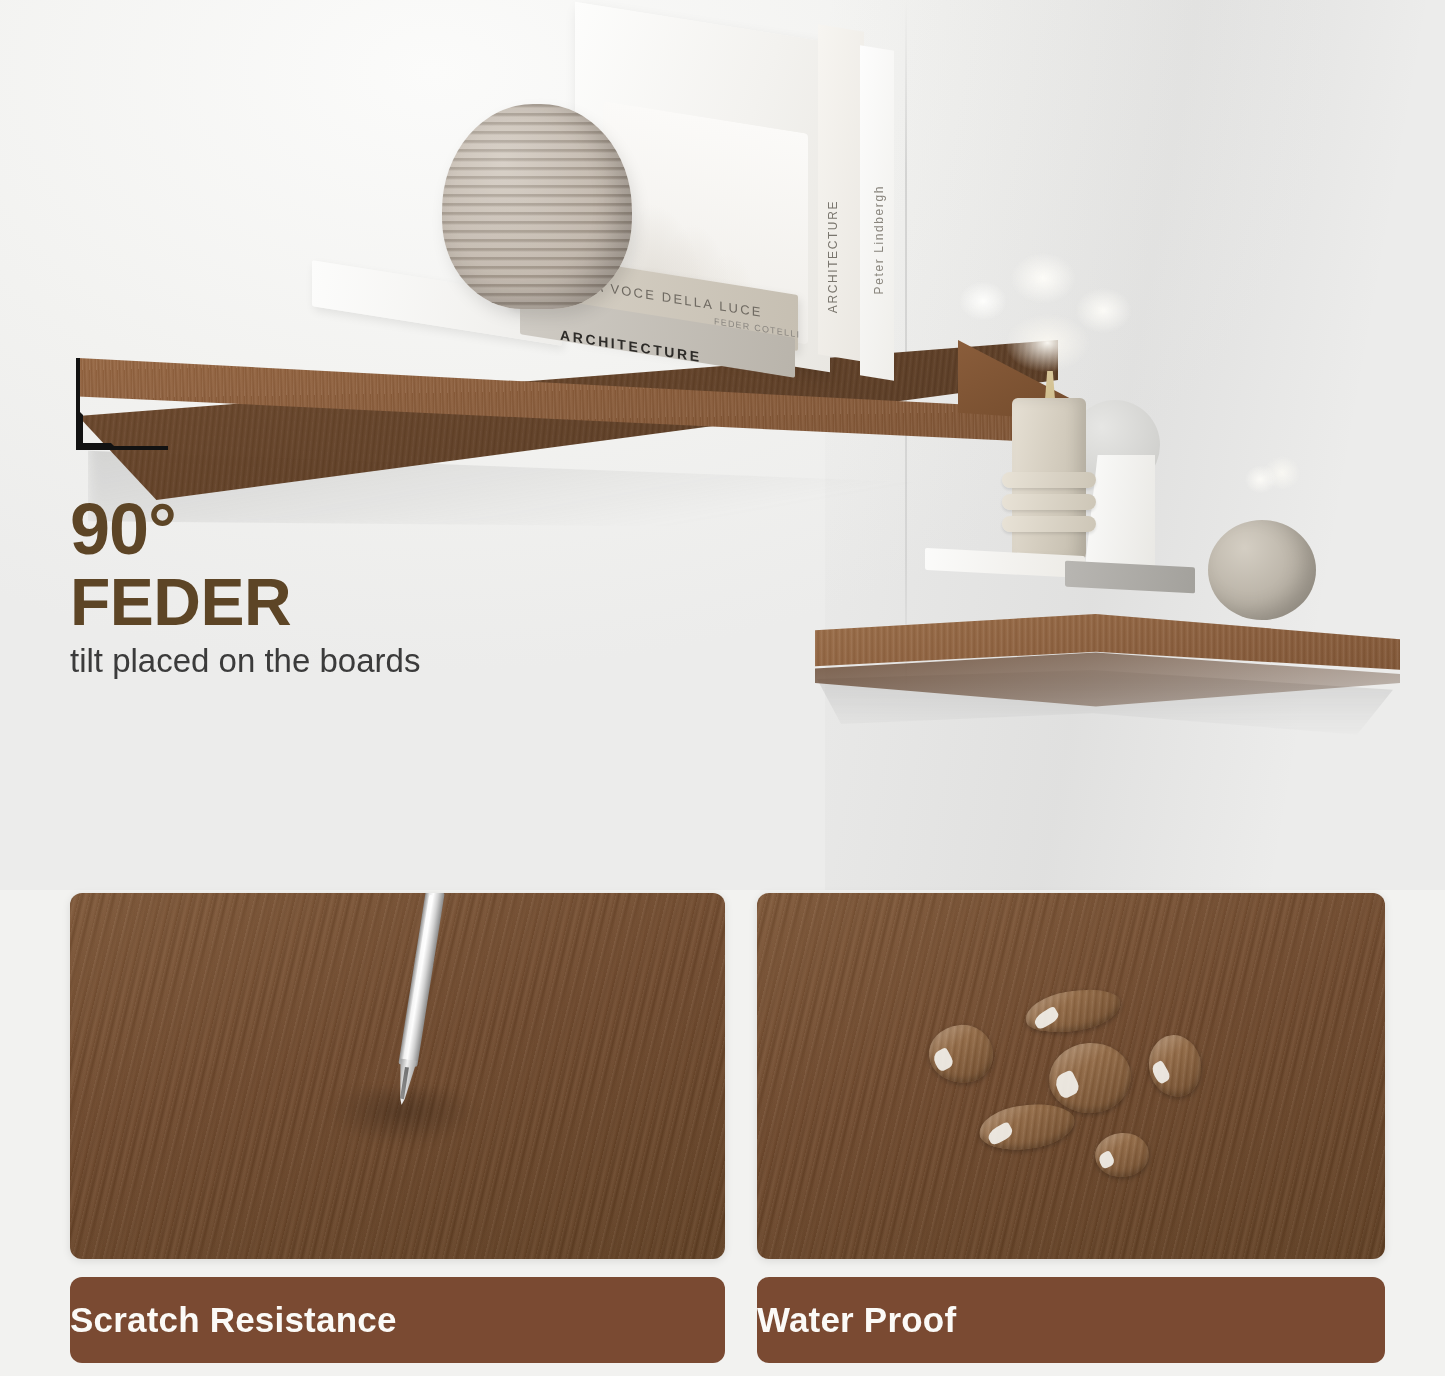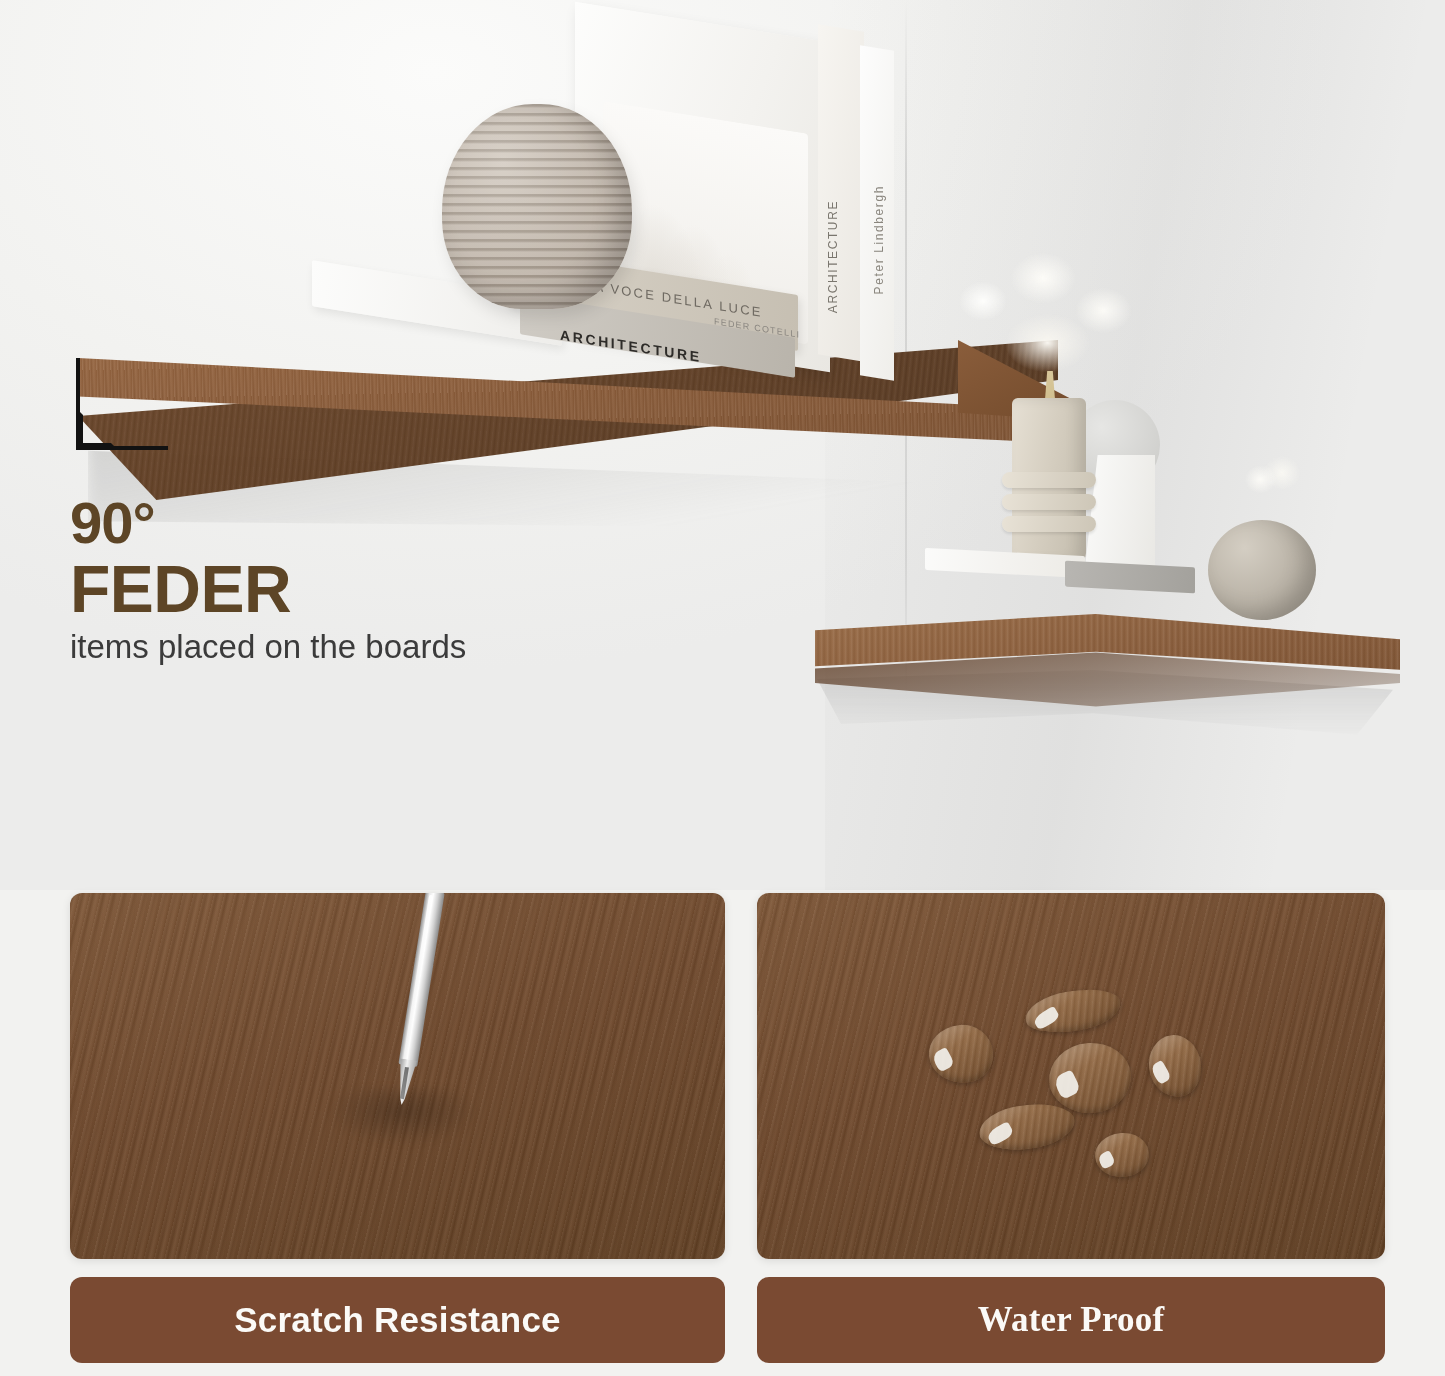--- a/index.html
+++ b/index.html
@@ -205,36 +205,36 @@
   }
   .lowbooks-b{
     left:1065px;top:564px;width:130px;height:26px;
     background:linear-gradient(100deg,#b8b6b2,#a3a19c);
     transform:skewY(3deg);border-radius:2px;
   }
 
   
   .txt{position:absolute;left:70px;top:495px;width:660px;}
   .deg{
-    font-size:58px;font-weight:bold;color:#5d4526;line-height:.95;
+    font-size:72px;font-weight:bold;color:#5d4526;line-height:.95;
     letter-spacing:-1px;margin:0 0 6px 0;
   }
   .head{
     font-size:66px;font-weight:bold;color:#5d4526;line-height:1.02;
     letter-spacing:-.5px;margin:0;
   }
   .sub{
     margin:24px 0 0 0;font-size:33px;color:#3b3b3b;line-height:1.35;font-weight:normal;
   }
 
   
   .cards{position:absolute;left:0;top:893px;width:1445px;height:483px;}
   .card{position:absolute;top:0;width:655px;}
   .card.left{left:70px;}
-  .card.right{left:757px;width:628px;font-family:Liberation Serif, serif;}
+  .card.right{left:757px;width:628px;}
   .photo{
     width:100%;height:366px;border-radius:12px;position:relative;overflow:hidden;
     background:
       repeating-linear-gradient(104deg, rgba(255,255,255,.055) 0px, rgba(0,0,0,.055) 3px, rgba(255,255,255,.035) 6px, rgba(0,0,0,.03) 10px),
       repeating-linear-gradient(101deg, rgba(0,0,0,.05) 0px, rgba(255,255,255,.04) 5px, rgba(0,0,0,.04) 11px),
       linear-gradient(165deg,#7f5737 0%,#70492c 45%,#624023 100%);
     box-shadow:0 2px 8px rgba(0,0,0,.10);
   }
   .screwdriver{
     position:absolute;left:50%;top:-4px;width:30px;height:216px;margin-left:-11px;
@@ -273,21 +273,21 @@
     box-shadow:0 2px 5px rgba(0,0,0,.25), inset 0 -3px 6px rgba(0,0,0,.20);
   }
   .drop::after{
     content:"";position:absolute;left:8%;top:40%;width:26%;height:34%;
     background:rgba(242,240,234,.92);
     border-radius:50% 20% 40% 30%;transform:rotate(-22deg);
   }
   .bar{
     margin-top:18px;height:86px;border-radius:12px;
     background:#7a4a32;
-    display:flex;align-items:center;justify-content:center;
+    display:flex;align-items:center;
   }
   .bar span{
     color:#fbfaf7;font-size:35px;font-weight:bold;letter-spacing:.2px;
   }
 </style>
 </head>
 <body>
 
 <div class="stage">
 
@@ -343,21 +343,21 @@
 
     <div class="angle-mark">
       <div class="v"></div>
       <div class="h"></div>
       <div class="arc"></div>
     </div>
 
     <div class="txt">
       <div class="deg">90°</div>
       <div class="head">FEDER</div>
-      <div class="sub" style="margin-top:2px">items placed on the boards</div>
+      <div class="sub" style="margin-top:2px">tilt placed on the boards</div>
     </div>
   </div>
 
   <div class="cards">
 
     <div class="card left">
       <div class="photo">
         <div class="press-shadow"></div>
         <div class="screwdriver">
           <div class="shaft"></div>

